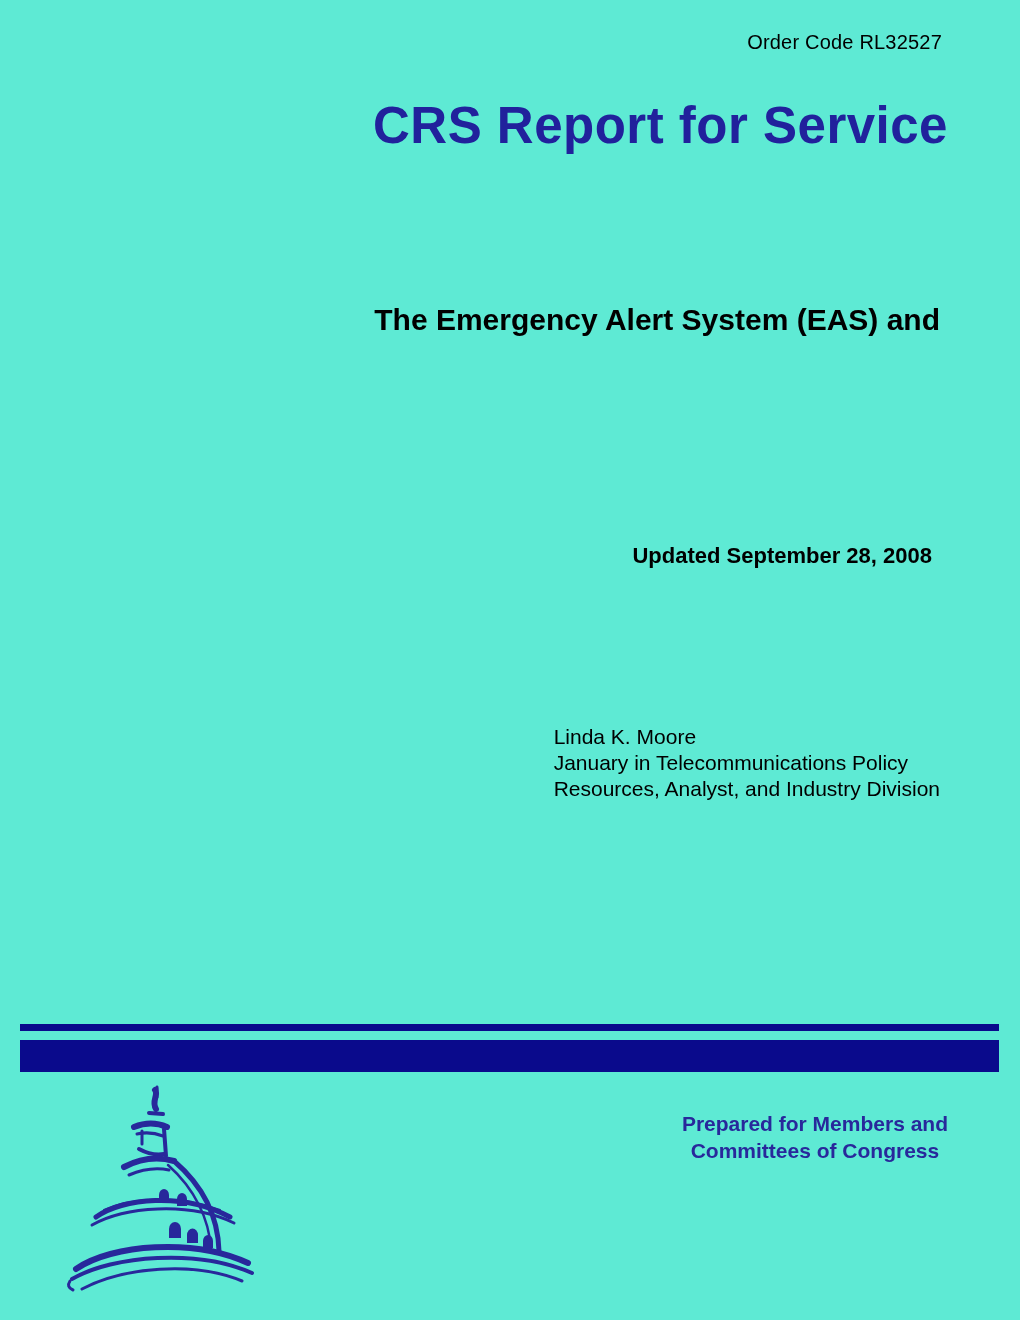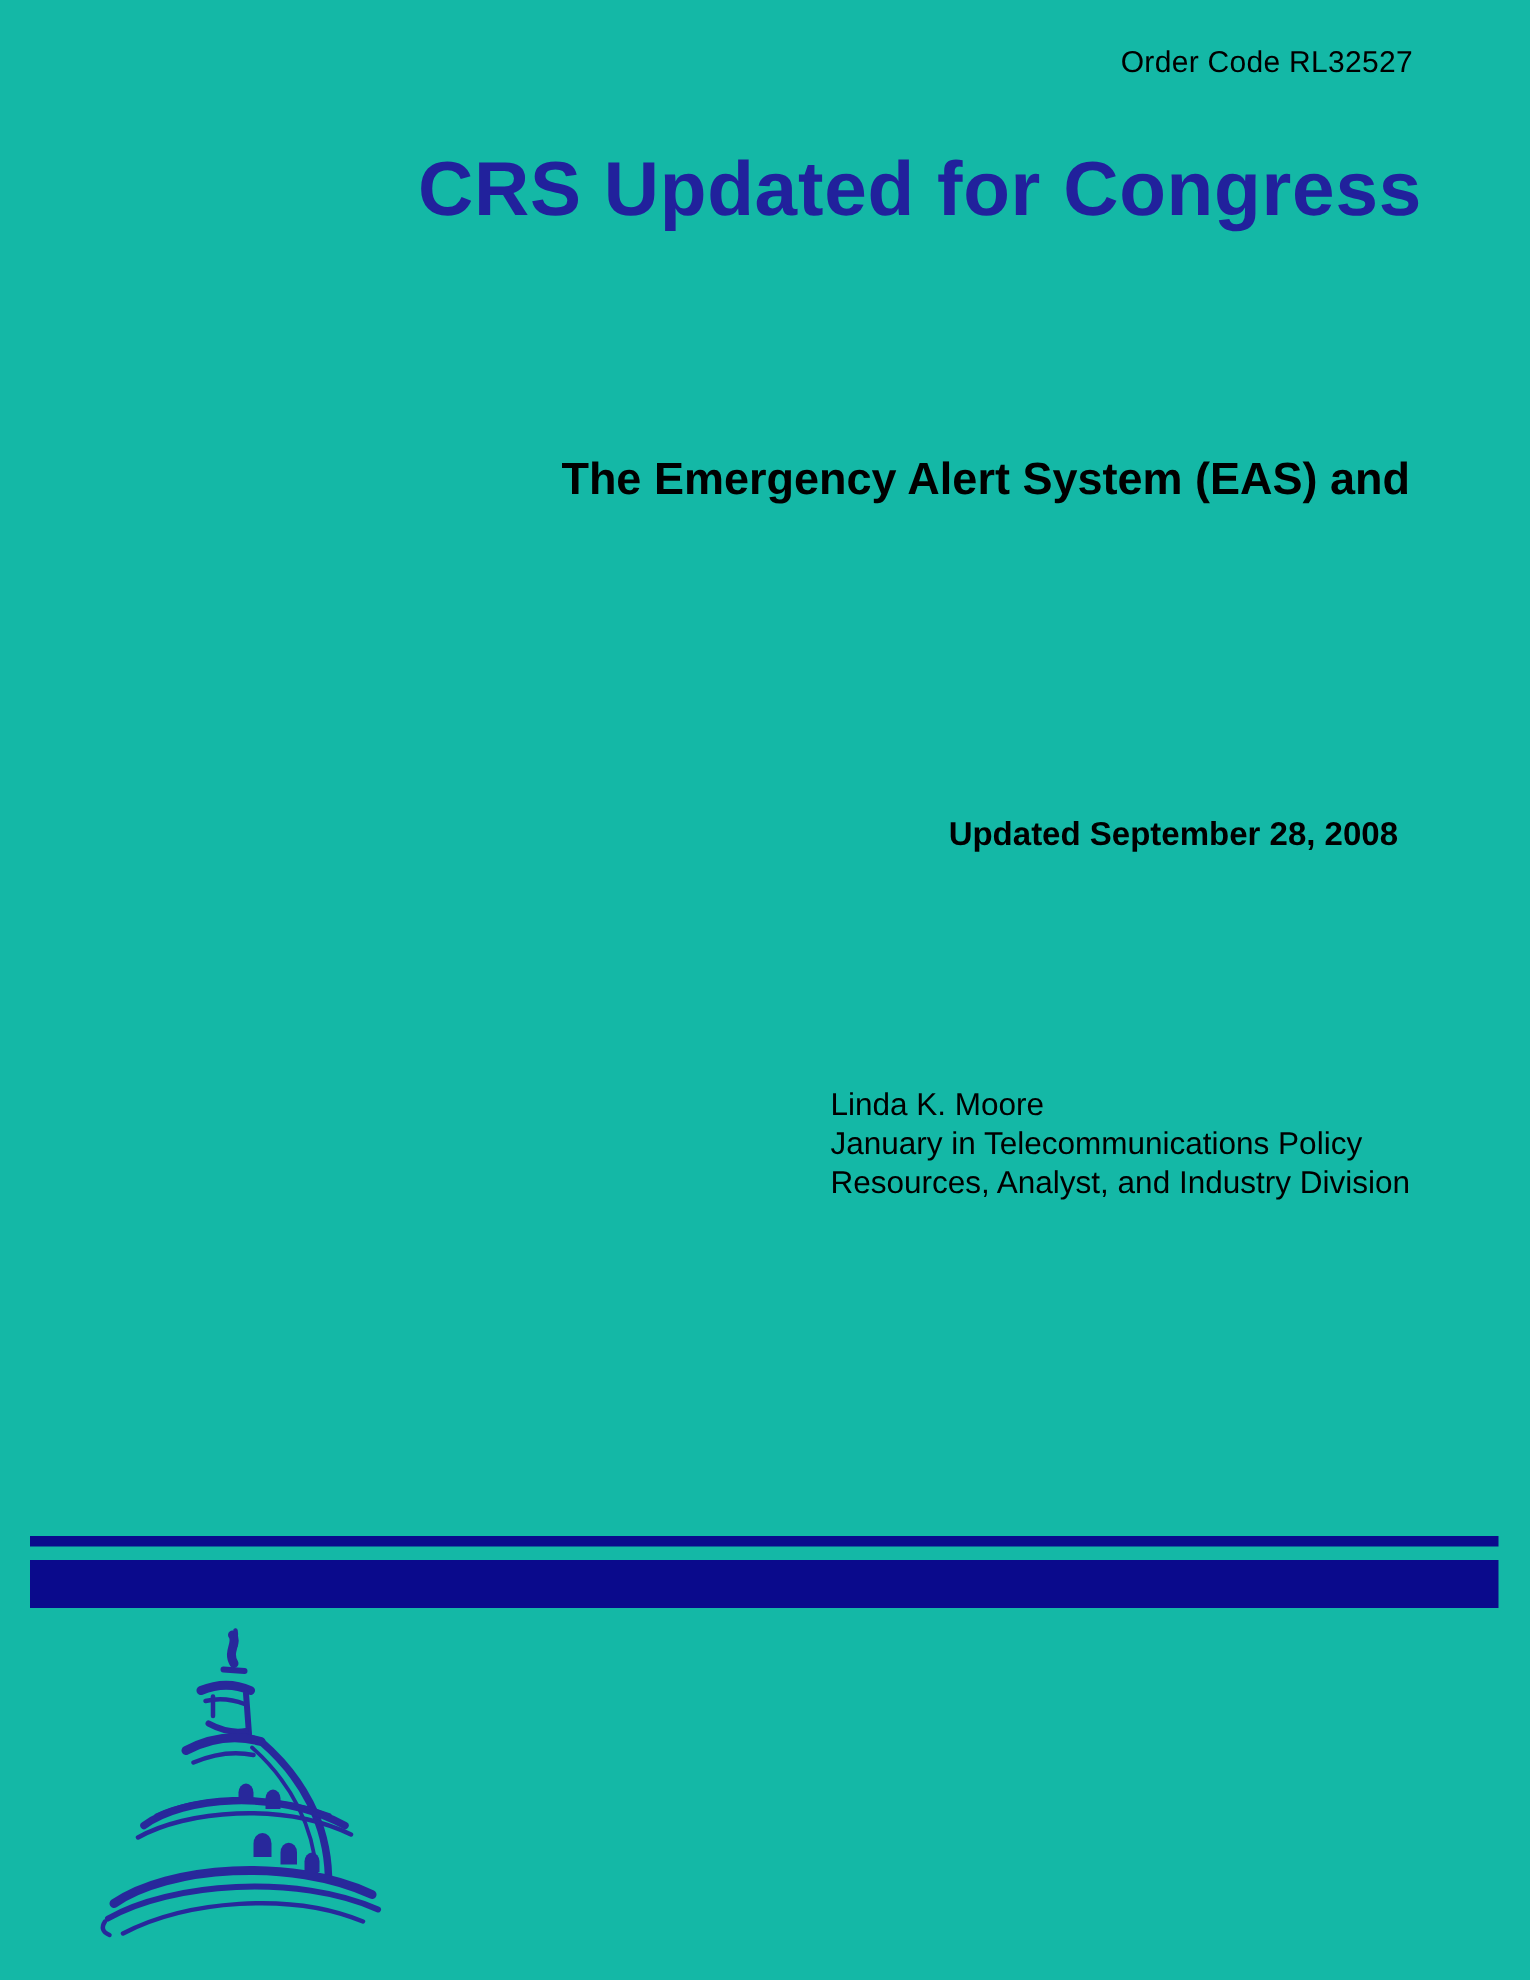--- a/index.html
+++ b/index.html
@@ -1,19 +1,19 @@
 <!DOCTYPE html>
 <html style="--navy-banner: #21219C; --navy-bar: #0A0A8C; --navy-logo: #28289B;"><head>
 <meta charset="utf-8">
 <style>
   html,body{margin:0;padding:0;background:#ffffff;}
   .page{
     position:relative;
     width:1020px;height:1320px;
-    background:#14b8a6;
+    background:#5eead4;
     font-family:"Liberation Sans", sans-serif;
     overflow:hidden;
   }
   .order-code{
     position:absolute;top:31px;right:78px;
     font-size:20px;color:#000;letter-spacing:0.2px;
   }
   .crs-banner{
     position:absolute;top:96px;right:72px;
     font-size:51px;font-weight:bold;color:var(--navy-banner,#21219C);
@@ -56,21 +56,21 @@
     font-size:21px;font-weight:bold;line-height:27px;
   }
 </style>
 </head>
 <body>
 
 <div class="page">
 
   <div class="order-code">Order Code RL32527</div>
 
-  <div class="crs-banner">CRS Updated for Congress</div>
+  <div class="crs-banner">CRS Report for Service</div>
 
   <div class="doc-title">
     <div>The Emergency Alert System (EAS) and</div>
   </div>
 
   <div class="updated">Updated September 28, 2008</div>
 
   <div class="author-block">
     <div>Linda K. Moore</div>
     <div>January in Telecommunications Policy</div>
@@ -114,14 +114,18 @@
         <path d="M97,120 v-7 a5,6 0 0 1 10,0 v7 z"></path>
         <path d="M115,124 v-7 a5,6 0 0 1 10,0 v7 z"></path>
 
         <path d="M107,156 v-9 a6,7 0 0 1 12,0 v9 z"></path>
         <path d="M125,161 v-8 a5.5,6.5 0 0 1 11,0 v8 z"></path>
         <path d="M141,166 v-7 a5,6 0 0 1 10,0 v7 z"></path>
       </g>
     </svg>
   </div>
 
+  <div class="prepared">
+    <div>Prepared for Members and</div>
+    <div>Committees of Congress</div>
+  </div>
 
 </div>
 
 </body></html>

